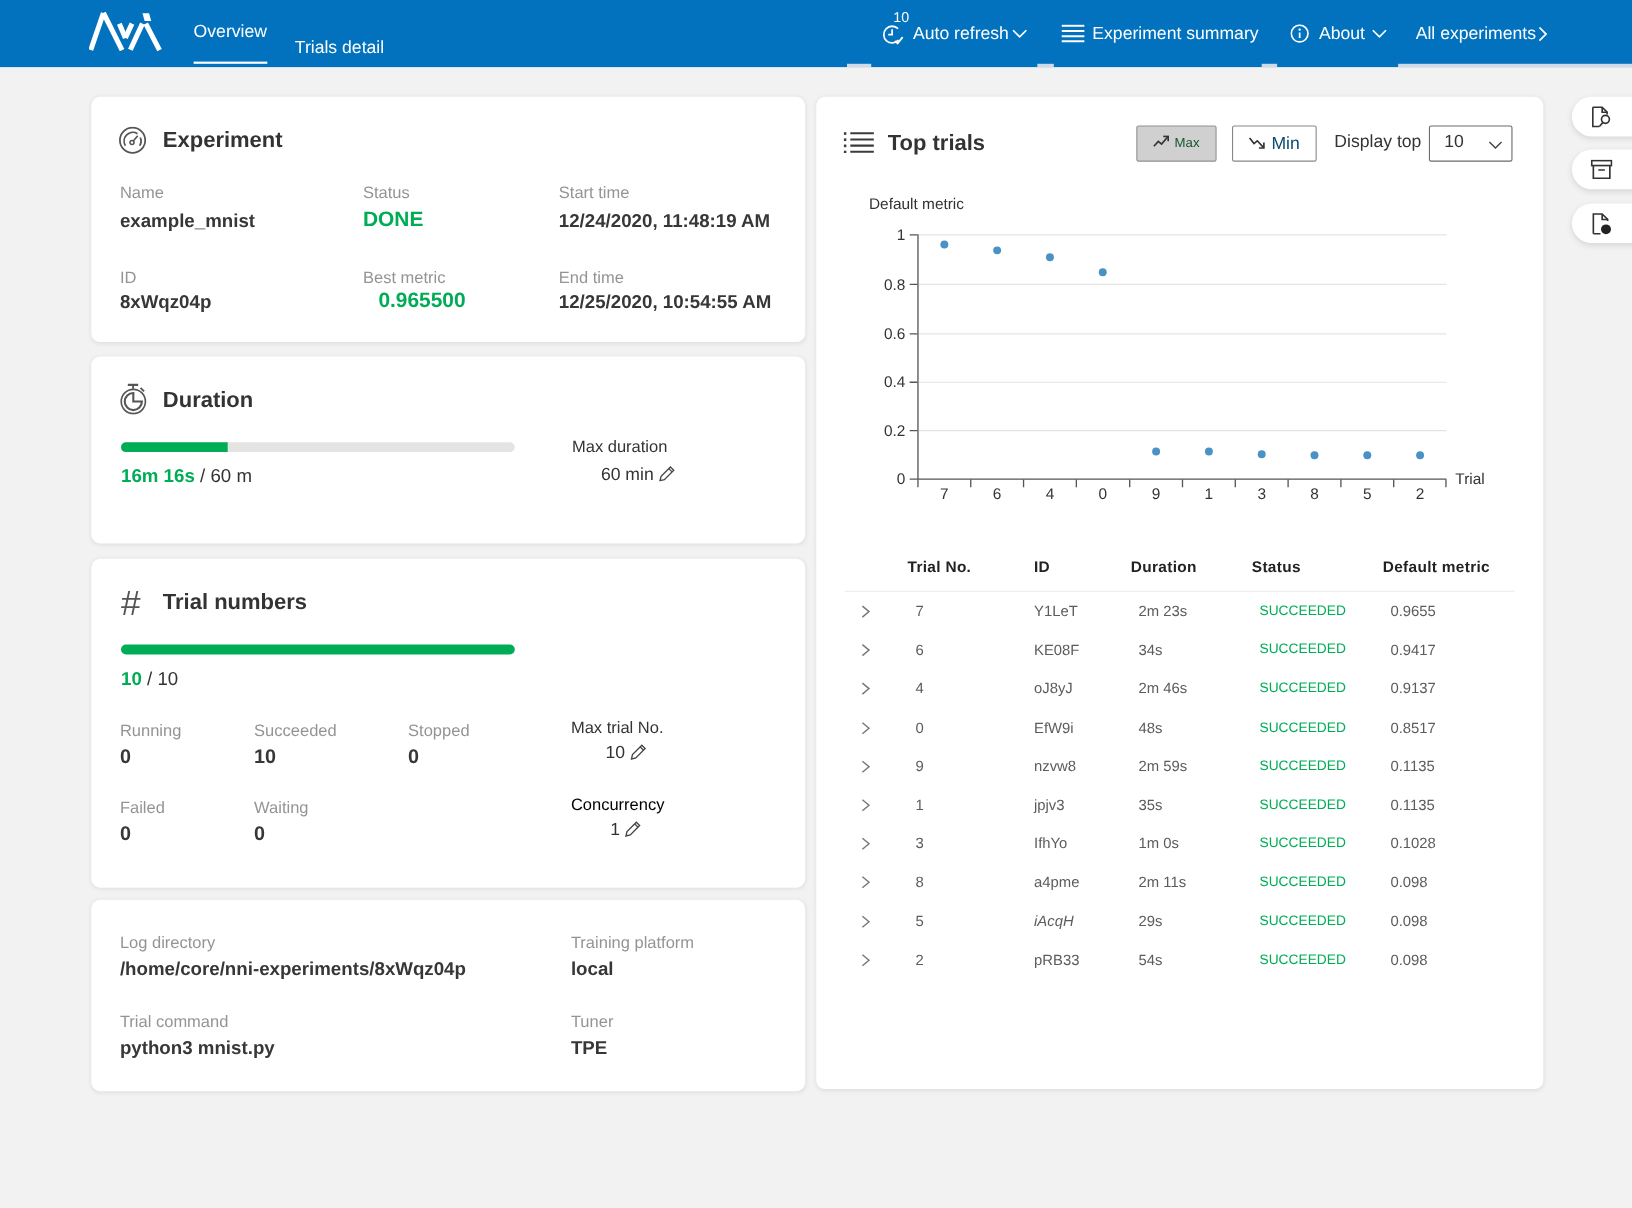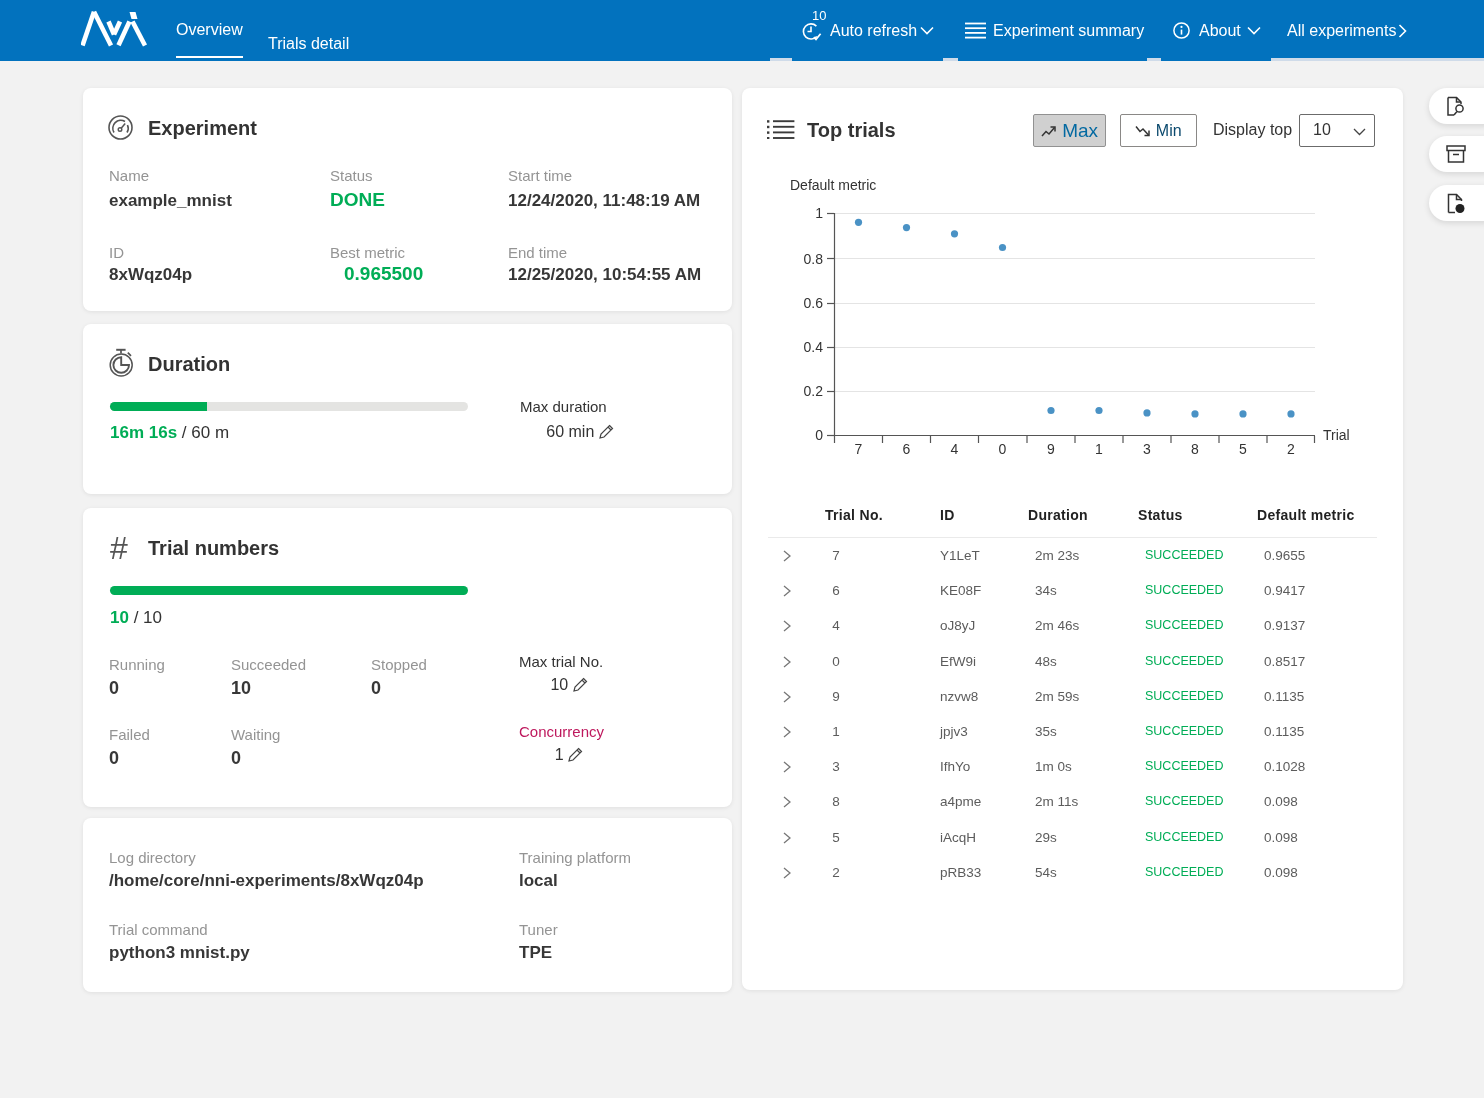--- a/index.html
+++ b/index.html
@@ -126,21 +126,21 @@
   <div class="lbl" style="left:288px;top:148px;">Stopped</div>
   <div class="val" style="left:288px;top:170px;font-size:18px;">0</div>
   <div class="lbl" style="left:26px;top:218px;">Failed</div>
   <div class="val" style="left:26px;top:240px;font-size:18px;">0</div>
   <div class="lbl" style="left:148px;top:218px;">Waiting</div>
   <div class="val" style="left:148px;top:240px;font-size:18px;">0</div>
   <div class="lbl" style="left:436px;top:145px;color:#333;">Max trial No.</div>
   <div class="abs" style="left:436px;top:168px;width:100px;text-align:center;font-size:16px;color:#333;">10&nbsp;<svg width="15" height="15" viewBox="0 0 15 15" style="vertical-align:-2px;">
         <path d="M10.5,1.5 L13.5,4.5 L5,13 L1,14 L2,10 Z M9,3 L12,6" stroke="#444" stroke-width="1.2" fill="none"></path>
       </svg></div>
-  <div class="lbl" style="left:436px;top:215px;color:#be185d;">Concurrency</div>
+  <div class="lbl" style="left:436px;top:215px;color:#000000;">Concurrency</div>
   <div class="abs" style="left:436px;top:238px;width:100px;text-align:center;font-size:16px;color:#333;">1&nbsp;<svg width="15" height="15" viewBox="0 0 15 15" style="vertical-align:-2px;">
         <path d="M10.5,1.5 L13.5,4.5 L5,13 L1,14 L2,10 Z M9,3 L12,6" stroke="#444" stroke-width="1.2" fill="none"></path>
       </svg></div>
 </div>
 
 <div class="card" style="left:83px;top:818px;width:649px;height:174px;">
   <div class="lbl" style="left:26px;top:31px;">Log directory</div>
   <div class="val" style="left:26px;top:53px;">/home/core/nni-experiments/8xWqz04p</div>
   <div class="lbl" style="left:436px;top:31px;">Training platform</div>
   <div class="val" style="left:436px;top:53px;">local</div>
@@ -160,21 +160,21 @@
     </g>
     <g fill="#3b3b3b">
       <rect x="0" y="0.2" width="2.4" height="2.4"></rect>
         <rect x="0" y="5.8" width="2.4" height="2.4"></rect>
       <rect x="0" y="11.4" width="2.4" height="2.4"></rect>
         <rect x="0" y="17" width="2.4" height="2.4"></rect>
     </g>
   </svg>
   <div class="ctitle" style="left:65px;top:31px;">Top trials</div>
 
-  <div class="abs" style="left:291px;top:26px;width:73px;height:33px;background:#d0d0d0;border:1px solid #919191;border-radius:2px;font-size:19px;color:#0369a1;text-align:center;line-height:31px;">
+  <div class="abs" style="left:291px;top:26px;width:73px;height:33px;background:#d0d0d0;border:1px solid #919191;border-radius:2px;font-size:12px;color:#14532d;text-align:center;line-height:31px;">
     <svg width="16" height="12" viewBox="0 0 16 12" style="vertical-align:-1px;">
         <path d="M1,10 L5,5.5 L8,8 L13.5,1.5" stroke="#333" stroke-width="1.5" fill="none"></path>
         <path d="M9.5,1 L14,1 L14,5.5" stroke="#333" stroke-width="1.5" fill="none"></path>
       </svg>
     Max</div>
   <div class="abs" style="left:378px;top:26px;width:77px;height:33px;background:#fff;border:1px solid #8a8886;border-radius:2px;font-size:16px;color:#0c4a6e;text-align:center;line-height:31px;">
     <svg width="16" height="12" viewBox="0 0 16 12" style="vertical-align:-1px;">
         <path d="M1,1.5 L5,6.5 L8,4 L13.5,10" stroke="#333" stroke-width="1.5" fill="none"></path>
         <path d="M14,5.5 L14,10.5 L9.5,10.5" stroke="#333" stroke-width="1.5" fill="none"></path>
       </svg>
@@ -338,21 +338,21 @@
     <span class="abs" style="left:198px;">a4pme</span>
     <span class="abs" style="left:293px;">2m 11s</span>
     <span class="abs" style="left:403px;color:#00ad56;font-size:12.5px;">SUCCEEDED</span>
     <span class="abs" style="left:522px;">0.098</span>
   </div>
   <div class="abs" style="left:0;top:731.6px;width:661px;height:35.2px;line-height:35.2px;font-size:13.5px;color:#5c5c5c;">
     <svg class="abs" style="left:41px;top:12px;" width="8" height="12" viewBox="0 0 8 12">
         <path d="M1,1 L7,6 L1,11" stroke="#777" stroke-width="1.3" fill="none"></path>
       </svg>
     <span class="abs" style="left:83px;width:22px;text-align:center;">5</span>
-    <span class="abs" style="left:198px;">iAcqH</span>
+    <span class="abs" style="left:198px;font-style:italic;">iAcqH</span>
     <span class="abs" style="left:293px;">29s</span>
     <span class="abs" style="left:403px;color:#00ad56;font-size:12.5px;">SUCCEEDED</span>
     <span class="abs" style="left:522px;">0.098</span>
   </div>
   <div class="abs" style="left:0;top:766.8px;width:661px;height:35.2px;line-height:35.2px;font-size:13.5px;color:#5c5c5c;">
     <svg class="abs" style="left:41px;top:12px;" width="8" height="12" viewBox="0 0 8 12">
         <path d="M1,1 L7,6 L1,11" stroke="#777" stroke-width="1.3" fill="none"></path>
       </svg>
     <span class="abs" style="left:83px;width:22px;text-align:center;">2</span>
     <span class="abs" style="left:198px;">pRB33</span>

